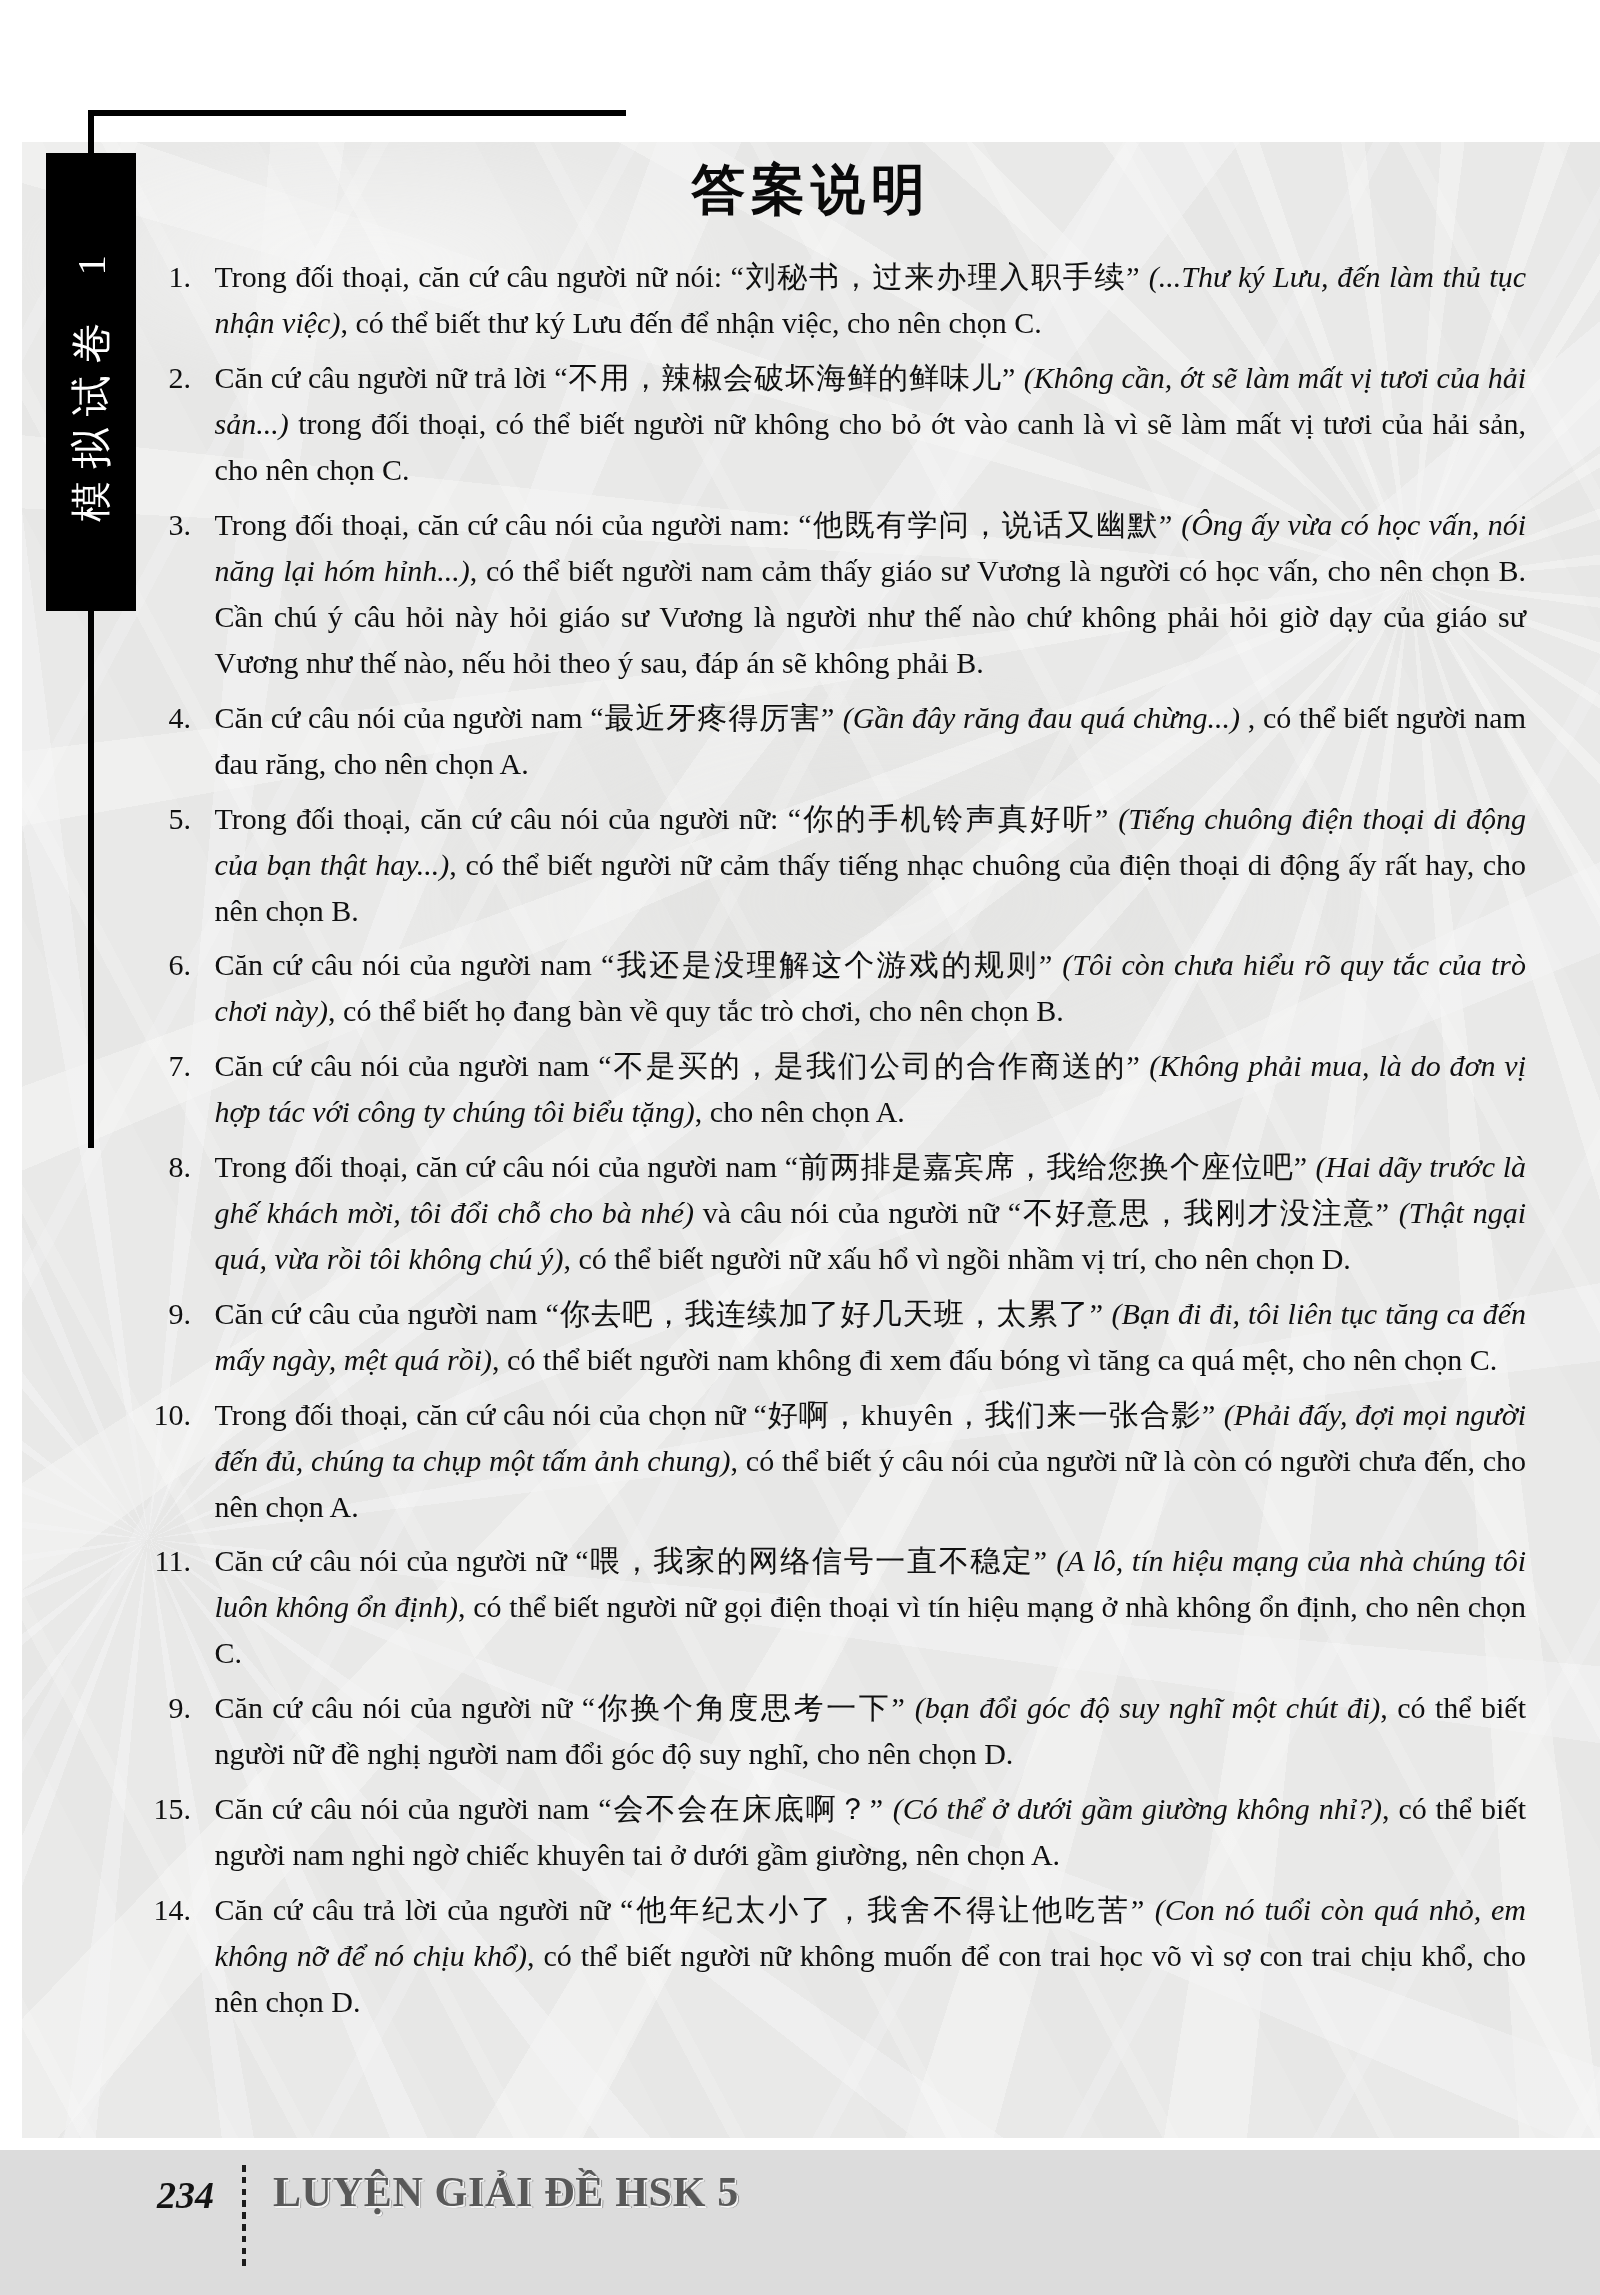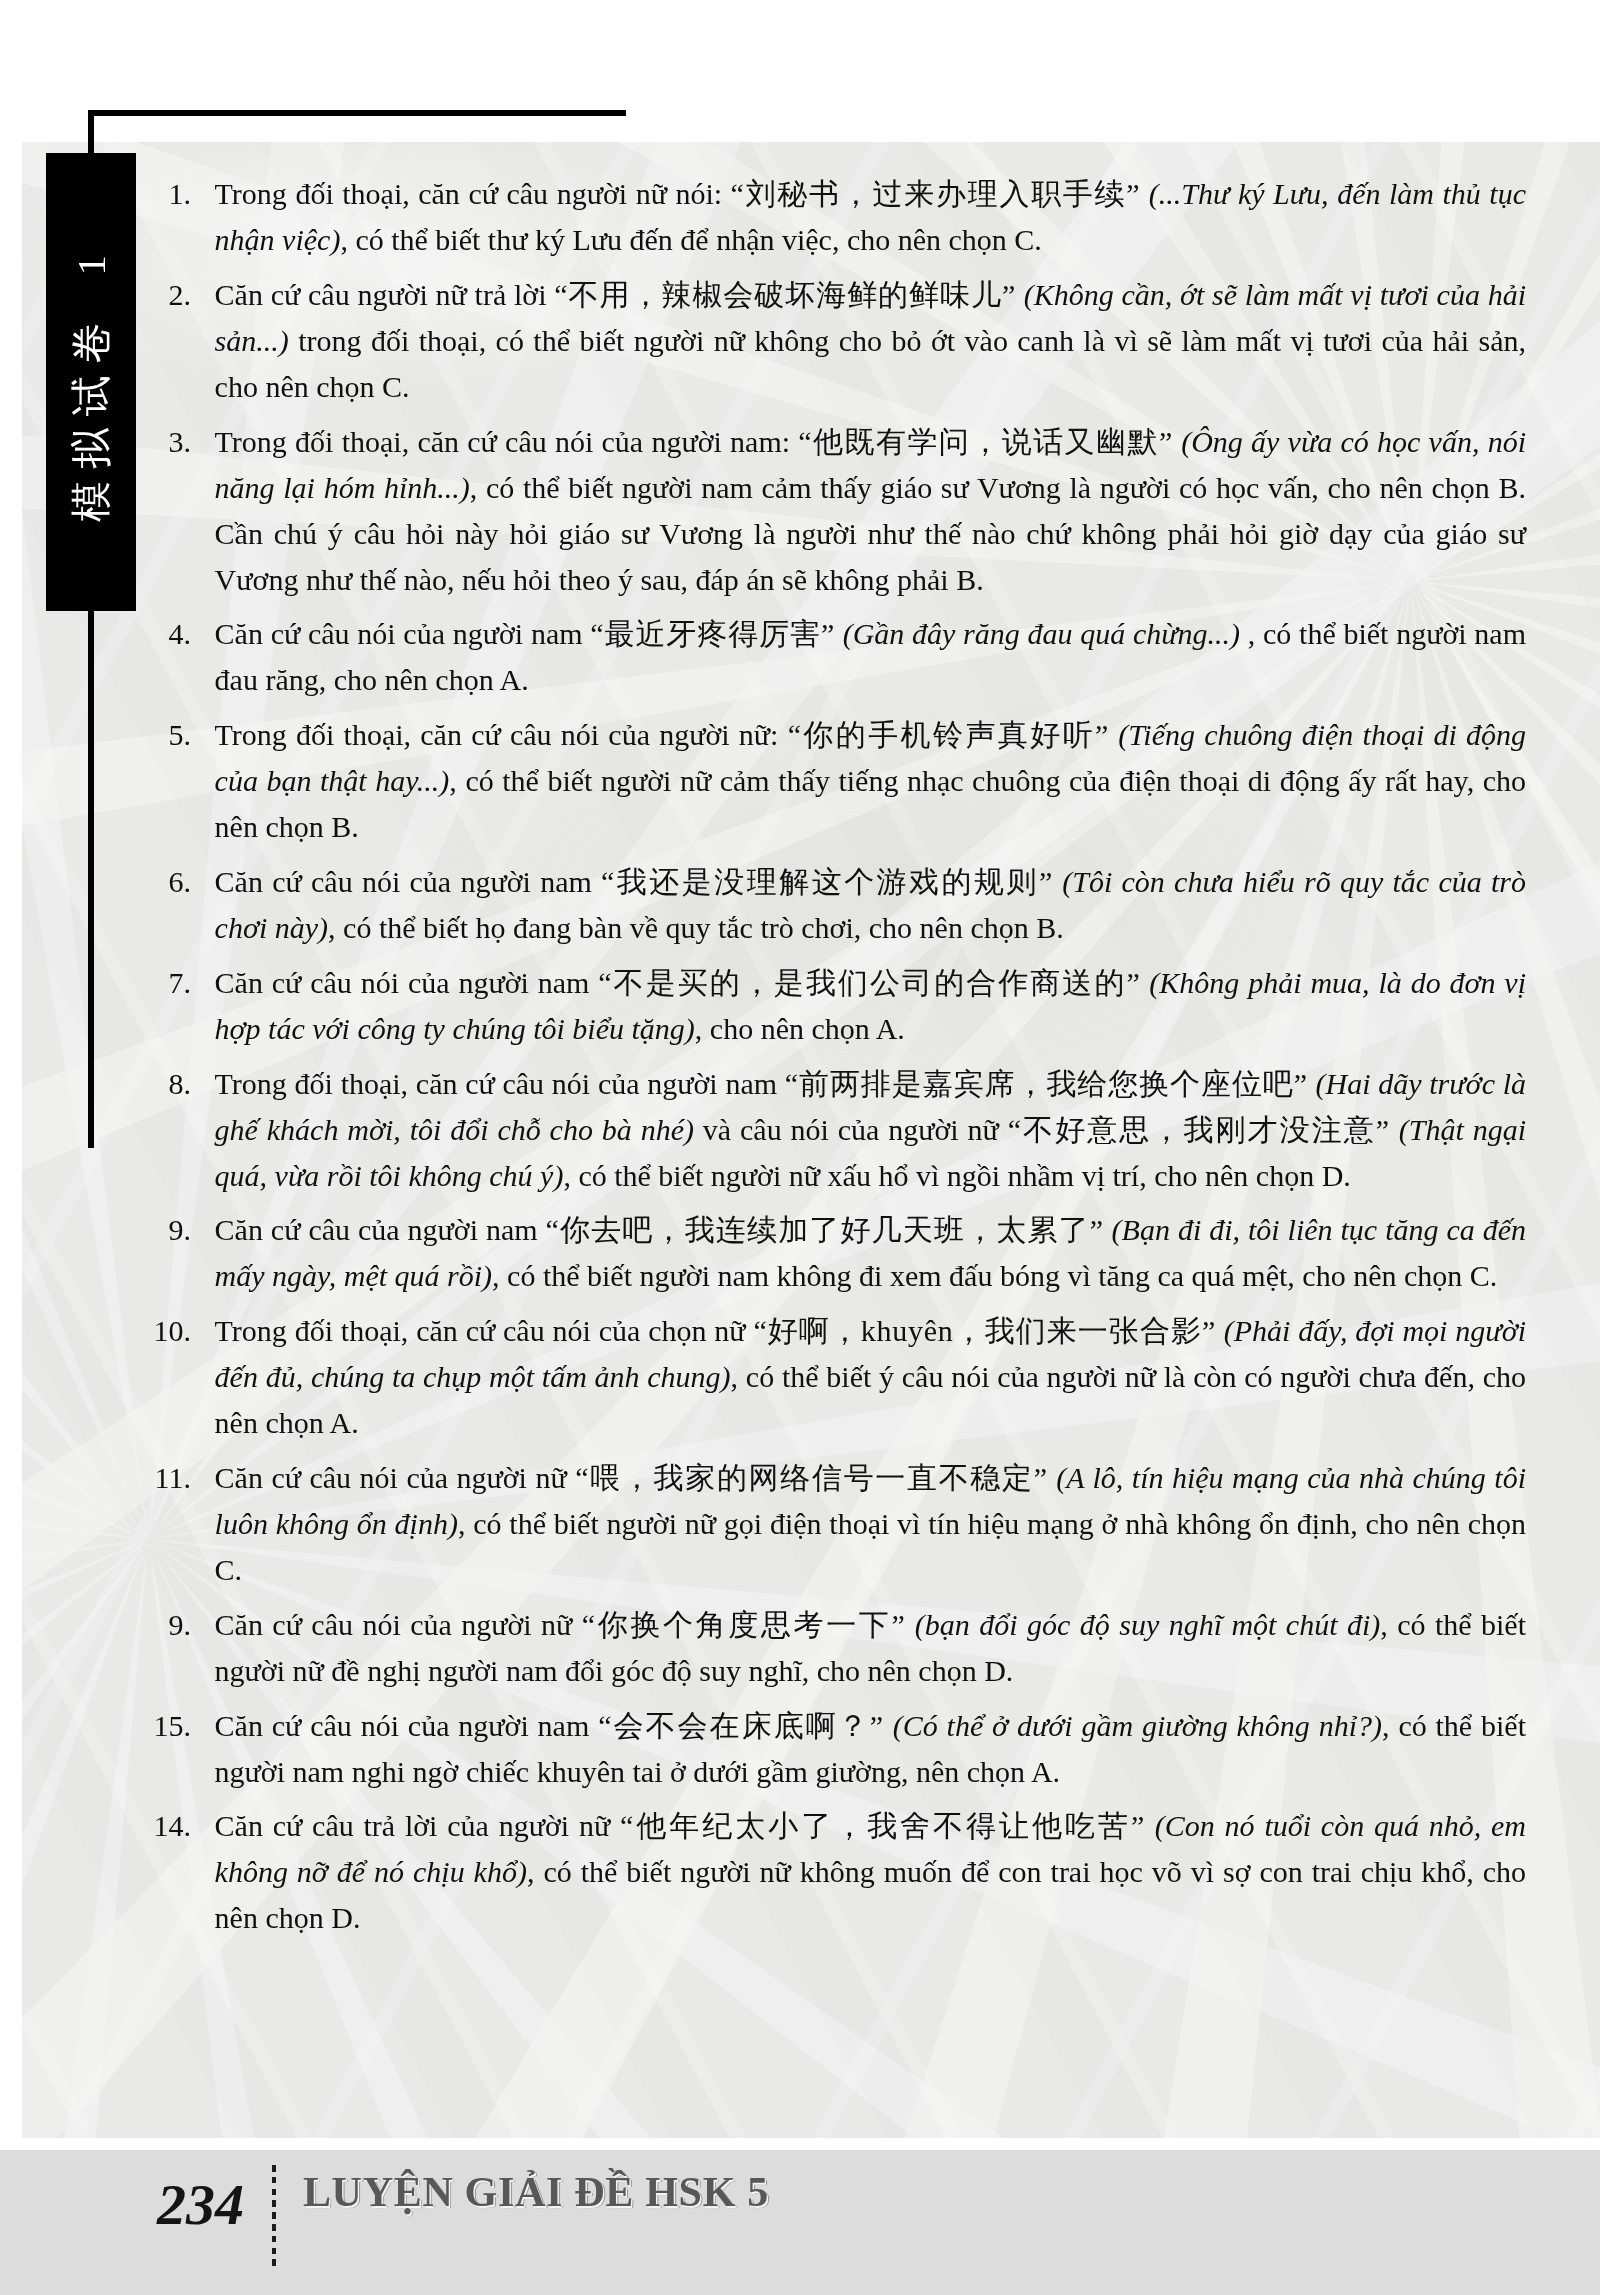--- a/index.html
+++ b/index.html
@@ -50,40 +50,41 @@
   .sidebar-text{
     transform:rotate(-90deg);white-space:nowrap;color:#ffffff;
     font-size:41px;letter-spacing:11.8px;word-spacing:13.2px;line-height:1;
   }
   
   .footer{
     position:absolute;left:0;right:0;top:2150px;bottom:0;background:#dcdcdc;
     display:flex;align-items:flex-start;padding:19px 0 0 157px;box-sizing:border-box;
   }
   .pagenum{
-    font-style:italic;font-weight:700;font-size:58px;color:#141414;
+    font-style:italic;font-weight:700;font-size:38px;color:#141414;
     margin:7.4px 28px 0 0;line-height:1;
   }
   .footer-divider{
     flex:none;width:4.4px;height:105px;margin:-4.4px 26.5px 0 0;
     background:repeating-linear-gradient(to bottom,#1c1c1c 0 6.6px, rgba(0,0,0,0) 6.6px 11.8px);
   }
   .book-title{
     font-weight:700;font-size:42px;letter-spacing:0.7px;color:#585858;line-height:1.1;
     text-shadow:1.5px 1.5px 0 #f4f4f4, 2.2px 2.2px 0.7px rgba(0,0,0,0.45);
   }
 </style>
 </head>
 <body>
 
 <div class="page">
 
   <div class="content">
     <div class="wm wm1"></div>
     <div class="wm wm2"></div>
+    <h1 class="title">答案说明</h1>
     <ol class="items" id="items">
         <li class="item">
           <span class="num">1.</span>
           <div class="txt"><span class="seg-vi">Trong đối thoại, căn cứ câu người nữ nói: </span><span class="seg-zh">“刘秘书，过来办理入职手续”</span><span class="seg-it"> (...Thư ký Lưu, đến làm thủ tục nhận việc)</span><span class="seg-vi">, có thể biết thư ký Lưu đến để nhận việc, cho nên chọn C.</span></div>
         </li>
         <li class="item">
           <span class="num">2.</span>
           <div class="txt"><span class="seg-vi">Căn cứ câu người nữ trả lời </span><span class="seg-zh">“不用，辣椒会破坏海鲜的鲜味儿”</span><span class="seg-it"> (Không cần, ớt sẽ làm mất vị tươi của hải sản...)</span><span class="seg-vi"> trong đối thoại, có thể biết người nữ không cho bỏ ớt vào canh là vì sẽ làm mất vị tươi của hải sản, cho nên chọn C.</span></div>
         </li>
         <li class="item">

